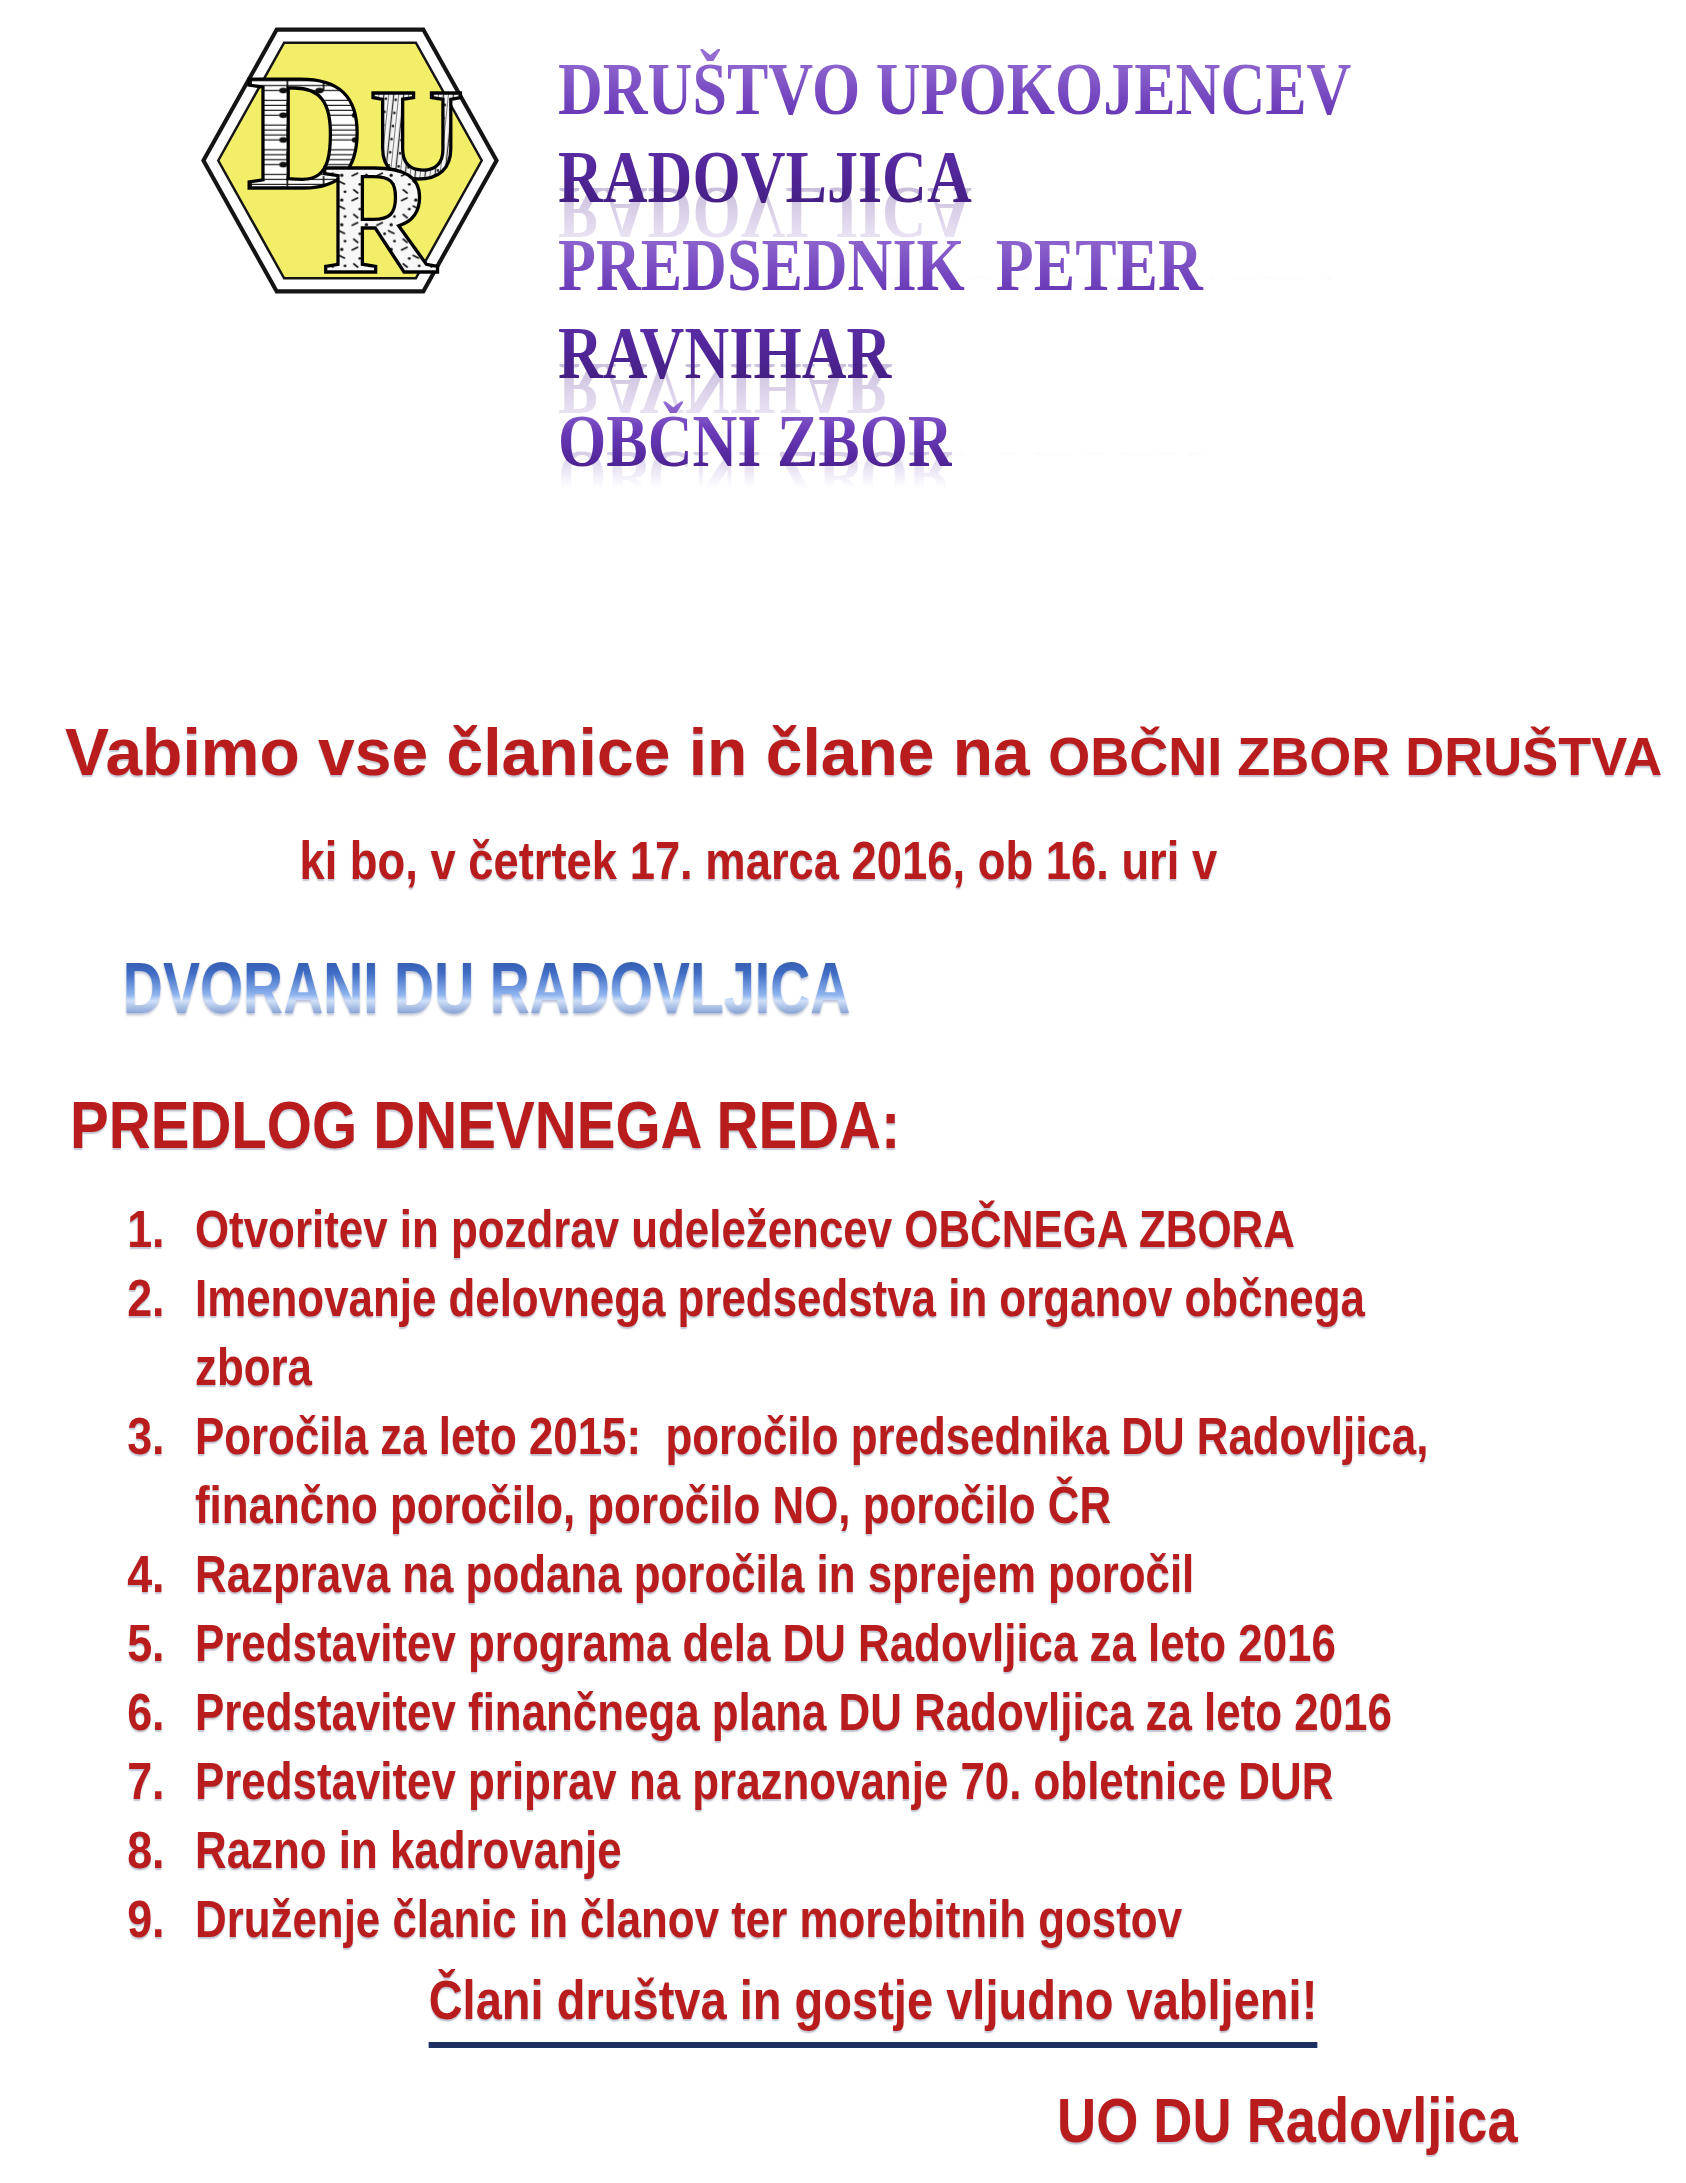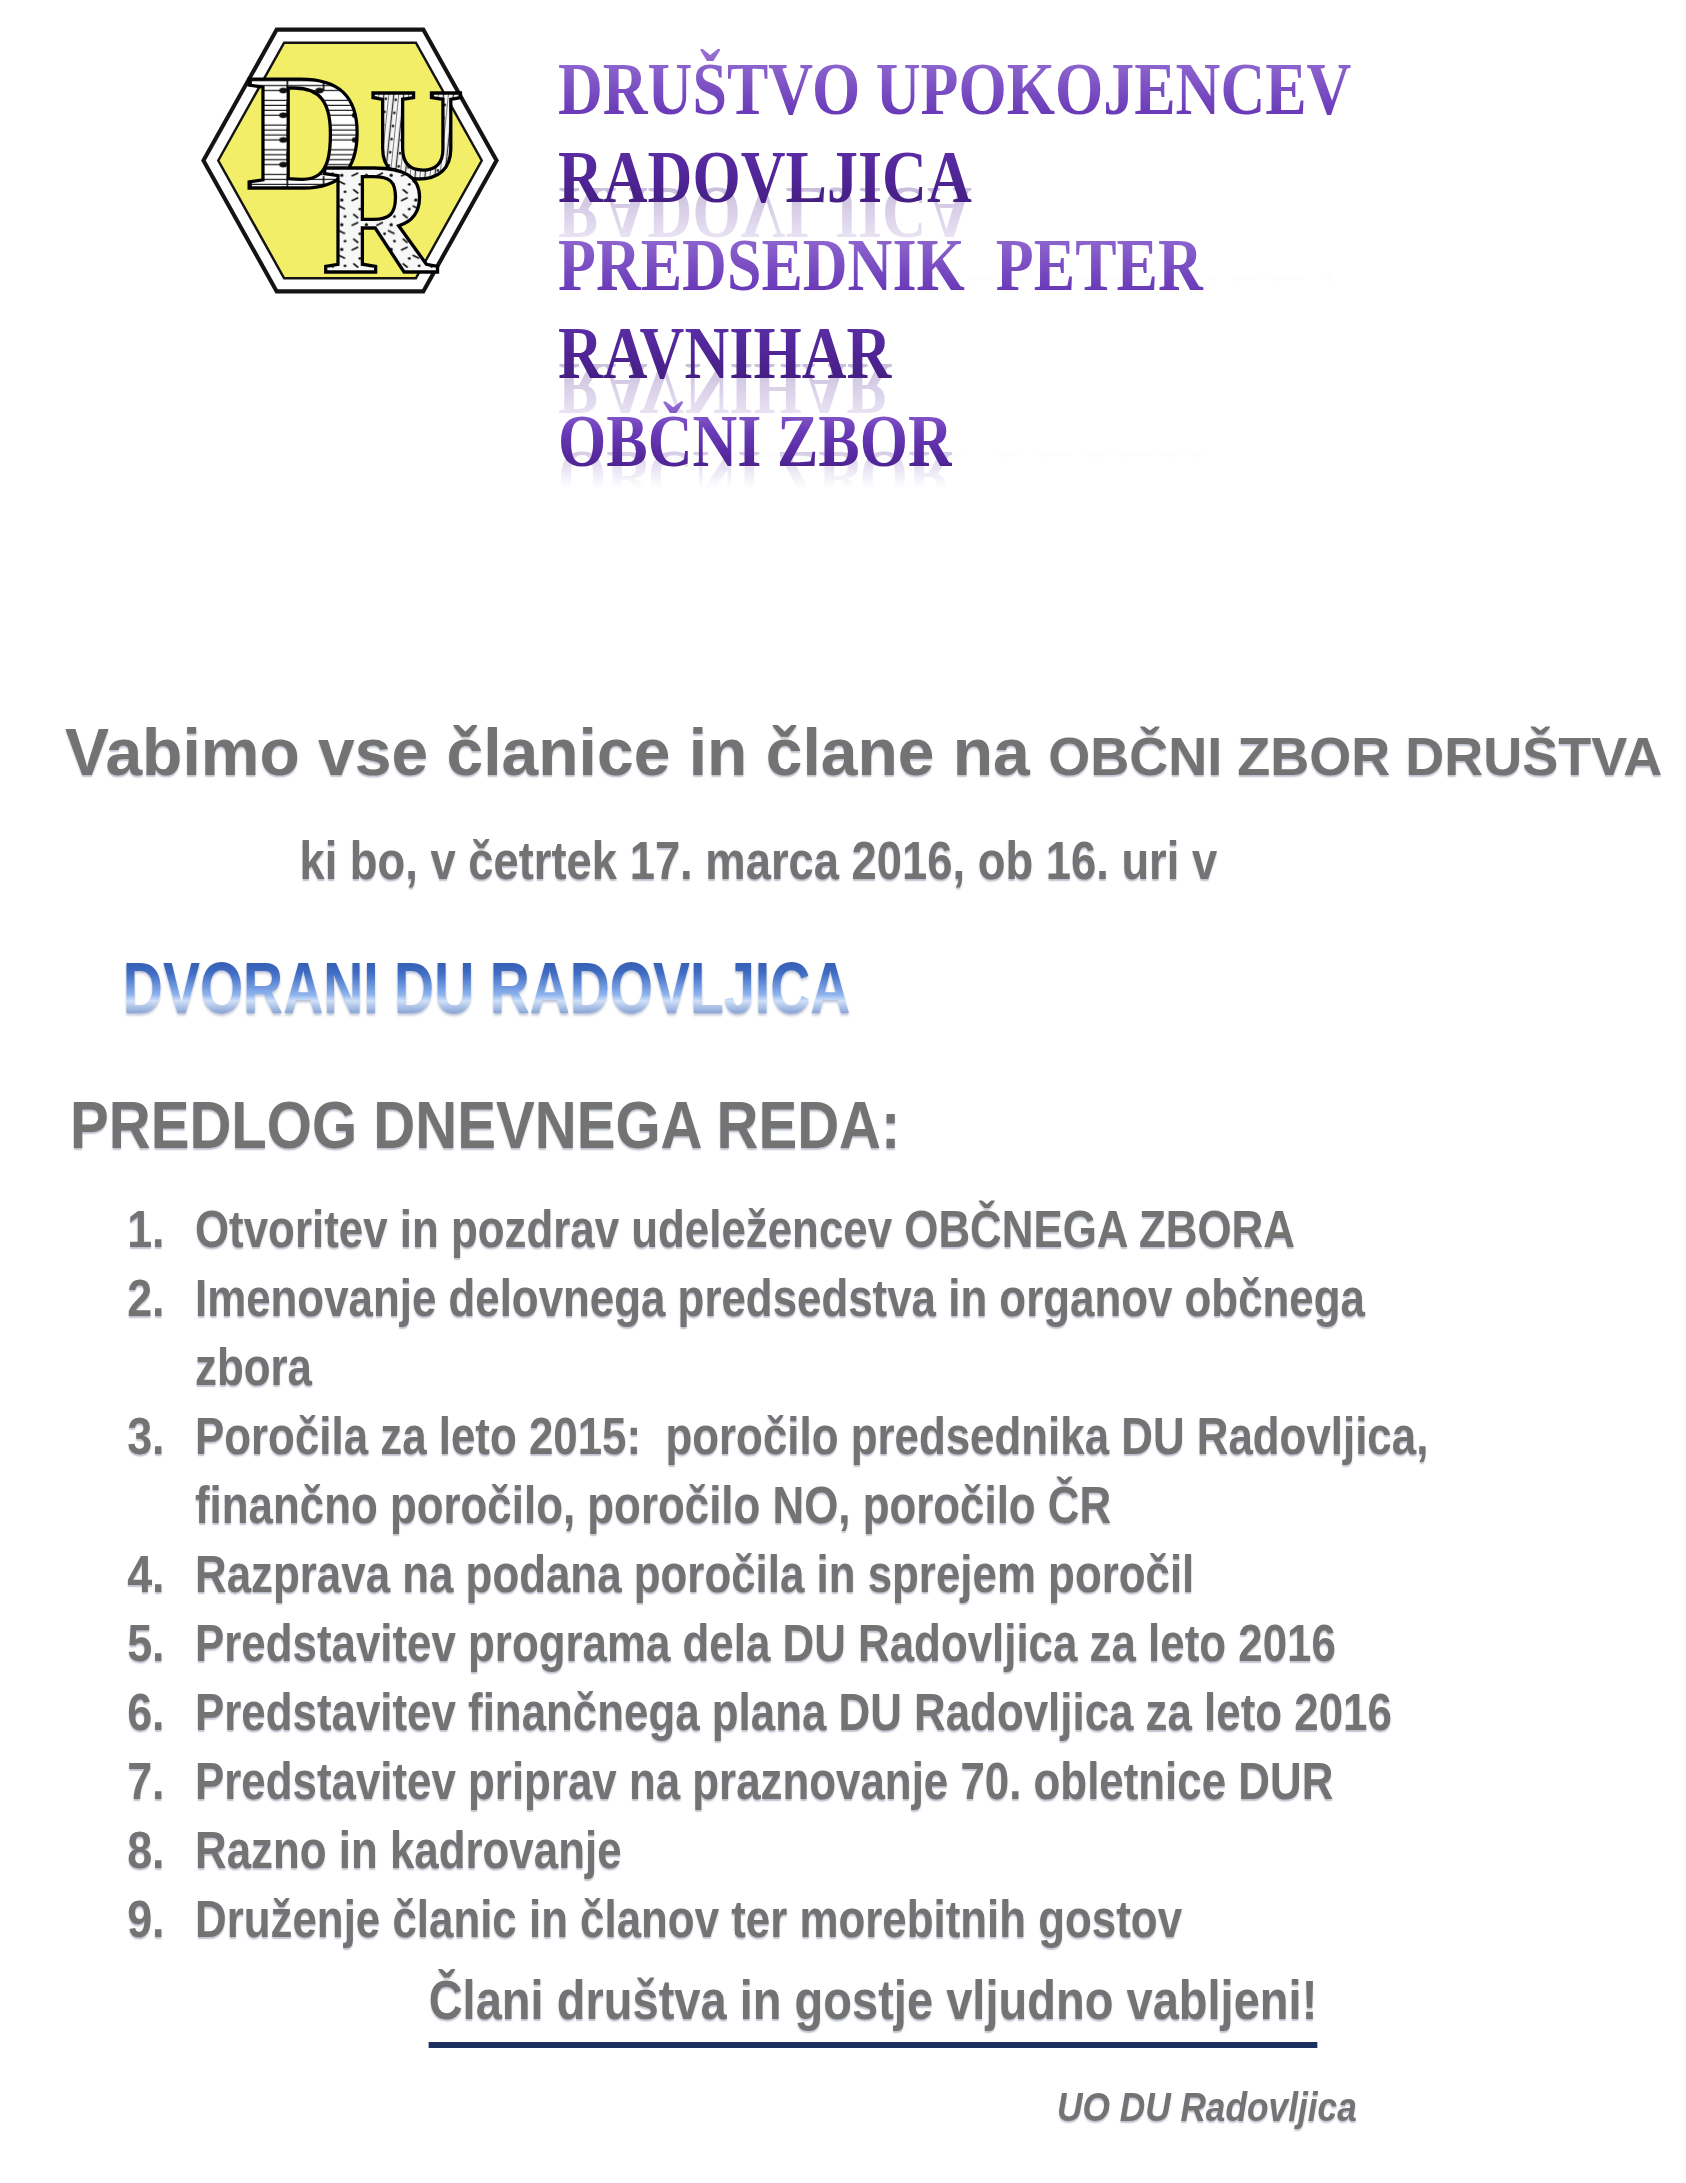--- a/index.html
+++ b/index.html
@@ -31,21 +31,21 @@
     display:inline-block;
     font-weight:bold; font-size:276px; line-height:1; letter-spacing:1.6px;
     background:linear-gradient(180deg,#f1a044 0%, #e68a22 30%, #d87411 55%, #bc6410 78%, #9e560f 100%);
     -webkit-background-clip:text; background-clip:text;
     color:transparent; -webkit-text-fill-color:transparent;
     transform:translateX(48px) scaleX(.78);
     filter:drop-shadow(0 5.8px 4.1px rgba(100,55,5,0.45));
   }
 
   
-  .navy { color:#737373; text-shadow:0 1.6px 1.6px rgba(25,40,90,0.28); font-weight:bold; }
+  .navy { color:#b91c1c; text-shadow:0 1.6px 1.6px rgba(25,40,90,0.28); font-weight:bold; }
   .invite-line { position:absolute; left:0; top:714px; width:1686px; text-align:center; }
   .invite-line .big  { font-size:66px; }
   .invite-line .caps { font-size:54px; }
   .invite-inner { display:inline-block; transform:translateX(20.6px); }
 
   .when-line { position:absolute; left:0; top:829px; width:1516px; text-align:center; }
   .when-line .cx { display:inline-block; font-size:54px; transform:scaleX(.84); transform-origin:50% 50%; }
 
   .venue-line { position:absolute; left:0; top:950px; width:1416px; text-align:left;padding-left:8px; }
   .venue {
@@ -72,21 +72,21 @@
     display:inline-block; transform:scaleX(.86); transform-origin:0 50%;
   }
 
   
   .invited-line { position:absolute; left:0; top:1967px; width:1686px; text-align:center; }
   .invited {
     display:inline-block; font-size:56px;
     transform:translateX(30px) scaleX(.84); transform-origin:50% 50%;
     border-bottom:6.6px solid #1d3160; padding-bottom:10px;
   }
-  .signature { position:absolute; left:1057px; top:2084px; font-size:41px;font-style:italic; }
+  .signature { position:absolute; left:1057px; top:2084px; font-size:63px; }
   .signature .cx { display:inline-block; transform:scaleX(.86); transform-origin:0 50%; }
 </style>
 </head>
 <body>
 
 <div class="page">
 
   <svg class="logo" viewBox="0 0 364 334" aria-hidden="true">
     <defs>
       <pattern id="pat-staff" width="44" height="30" patternUnits="userSpaceOnUse">

